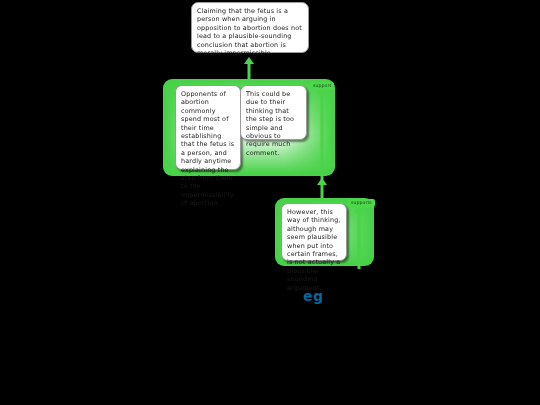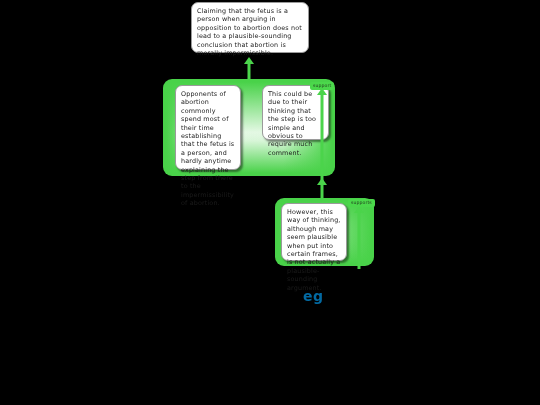--- a/index.html
+++ b/index.html
@@ -73,21 +73,21 @@
 
   
   #note-opponents {
     left: 175px;
     top: 85px;
     width: 66px;
     height: 85px;
   }
 
   #note-toosimple {
-    left: 262px;
+    left: 240px;
     top: 85px;
     width: 67px;
     height: 55px;
   }
 
   #note-however {
     left: 281px;
     top: 203px;
     width: 66px;
     height: 58px;

